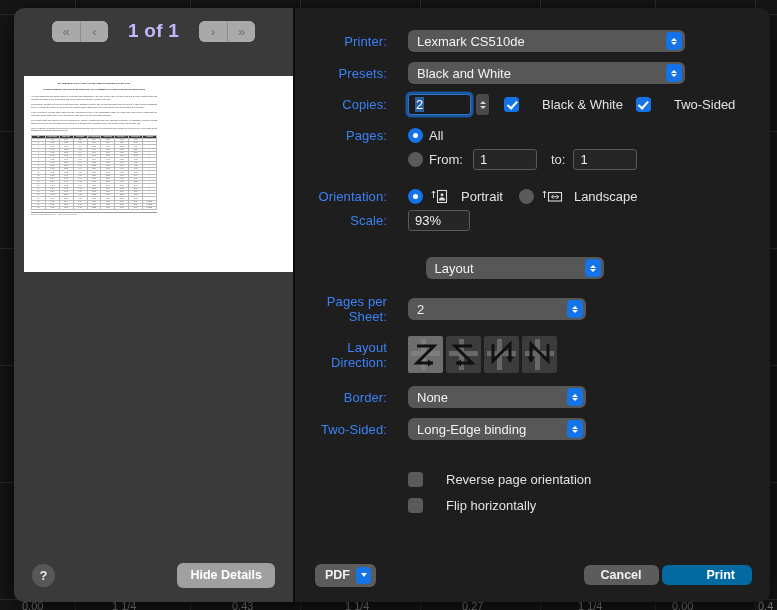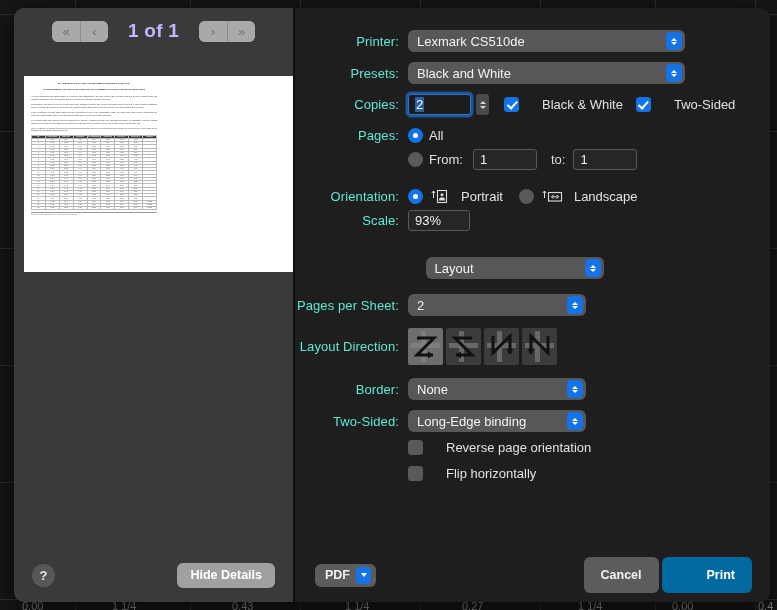--- a/index.html
+++ b/index.html
@@ -188,23 +188,23 @@
   .row {
     display: flex;
     align-items: center;
     margin-bottom: 10px;
   }
   .row.tight { margin-bottom: 6px; }
 
   .lbl {
     width: 113px;
     text-align: right;
-    padding-right: 9px;
+    padding-right: 21px;
     font-size: 13px;
-    color: #5eead4;
+    color: #3b82f6;
     flex: none;
     letter-spacing: .1px;
   }
 
   
   .popup {
     background: #575757;
     border-radius: 6px;
     height: 22px;
     display: flex;
@@ -405,21 +405,21 @@
   }
   #pdf-btn .chev i {
     width: 0; height: 0;
     border-left: 3.4px solid transparent;
     border-right: 3.4px solid transparent;
     border-top: 4px solid #fff;
   }
   .act-btn {
     border: none;
     border-radius: 6px;
-    height: 36px;
+    height: 20px;
     padding: 0 17px;
     font-size: 12.5px;
     font-weight: 600;
     font-family: "Liberation Sans", sans-serif;
     cursor: default;
   }
   #cancel-btn { background: #5c5c5c; color: #f2f2f2; margin-left: auto; }
   #print-btn  { background: #0369a1; color: #ffffff; margin-left: 3px; padding-left: 45px; }
 
   .ind { margin-left: 113px; }
@@ -914,21 +914,21 @@
         <div class="lbl">Border:</div>
         <div class="popup mid">
           <span>None</span>
           <span class="chev">
               <i class="up"></i>
               <i class="down"></i>
             </span>
         </div>
       </div>
 
-      <div class="row" style="margin-bottom:8px">
+      <div class="row" style="margin-bottom:32px">
         <div class="lbl">Two-Sided:</div>
         <div class="popup mid">
           <span>Long-Edge binding</span>
           <span class="chev">
               <i class="up"></i>
               <i class="down"></i>
             </span>
         </div>
       </div>
 

